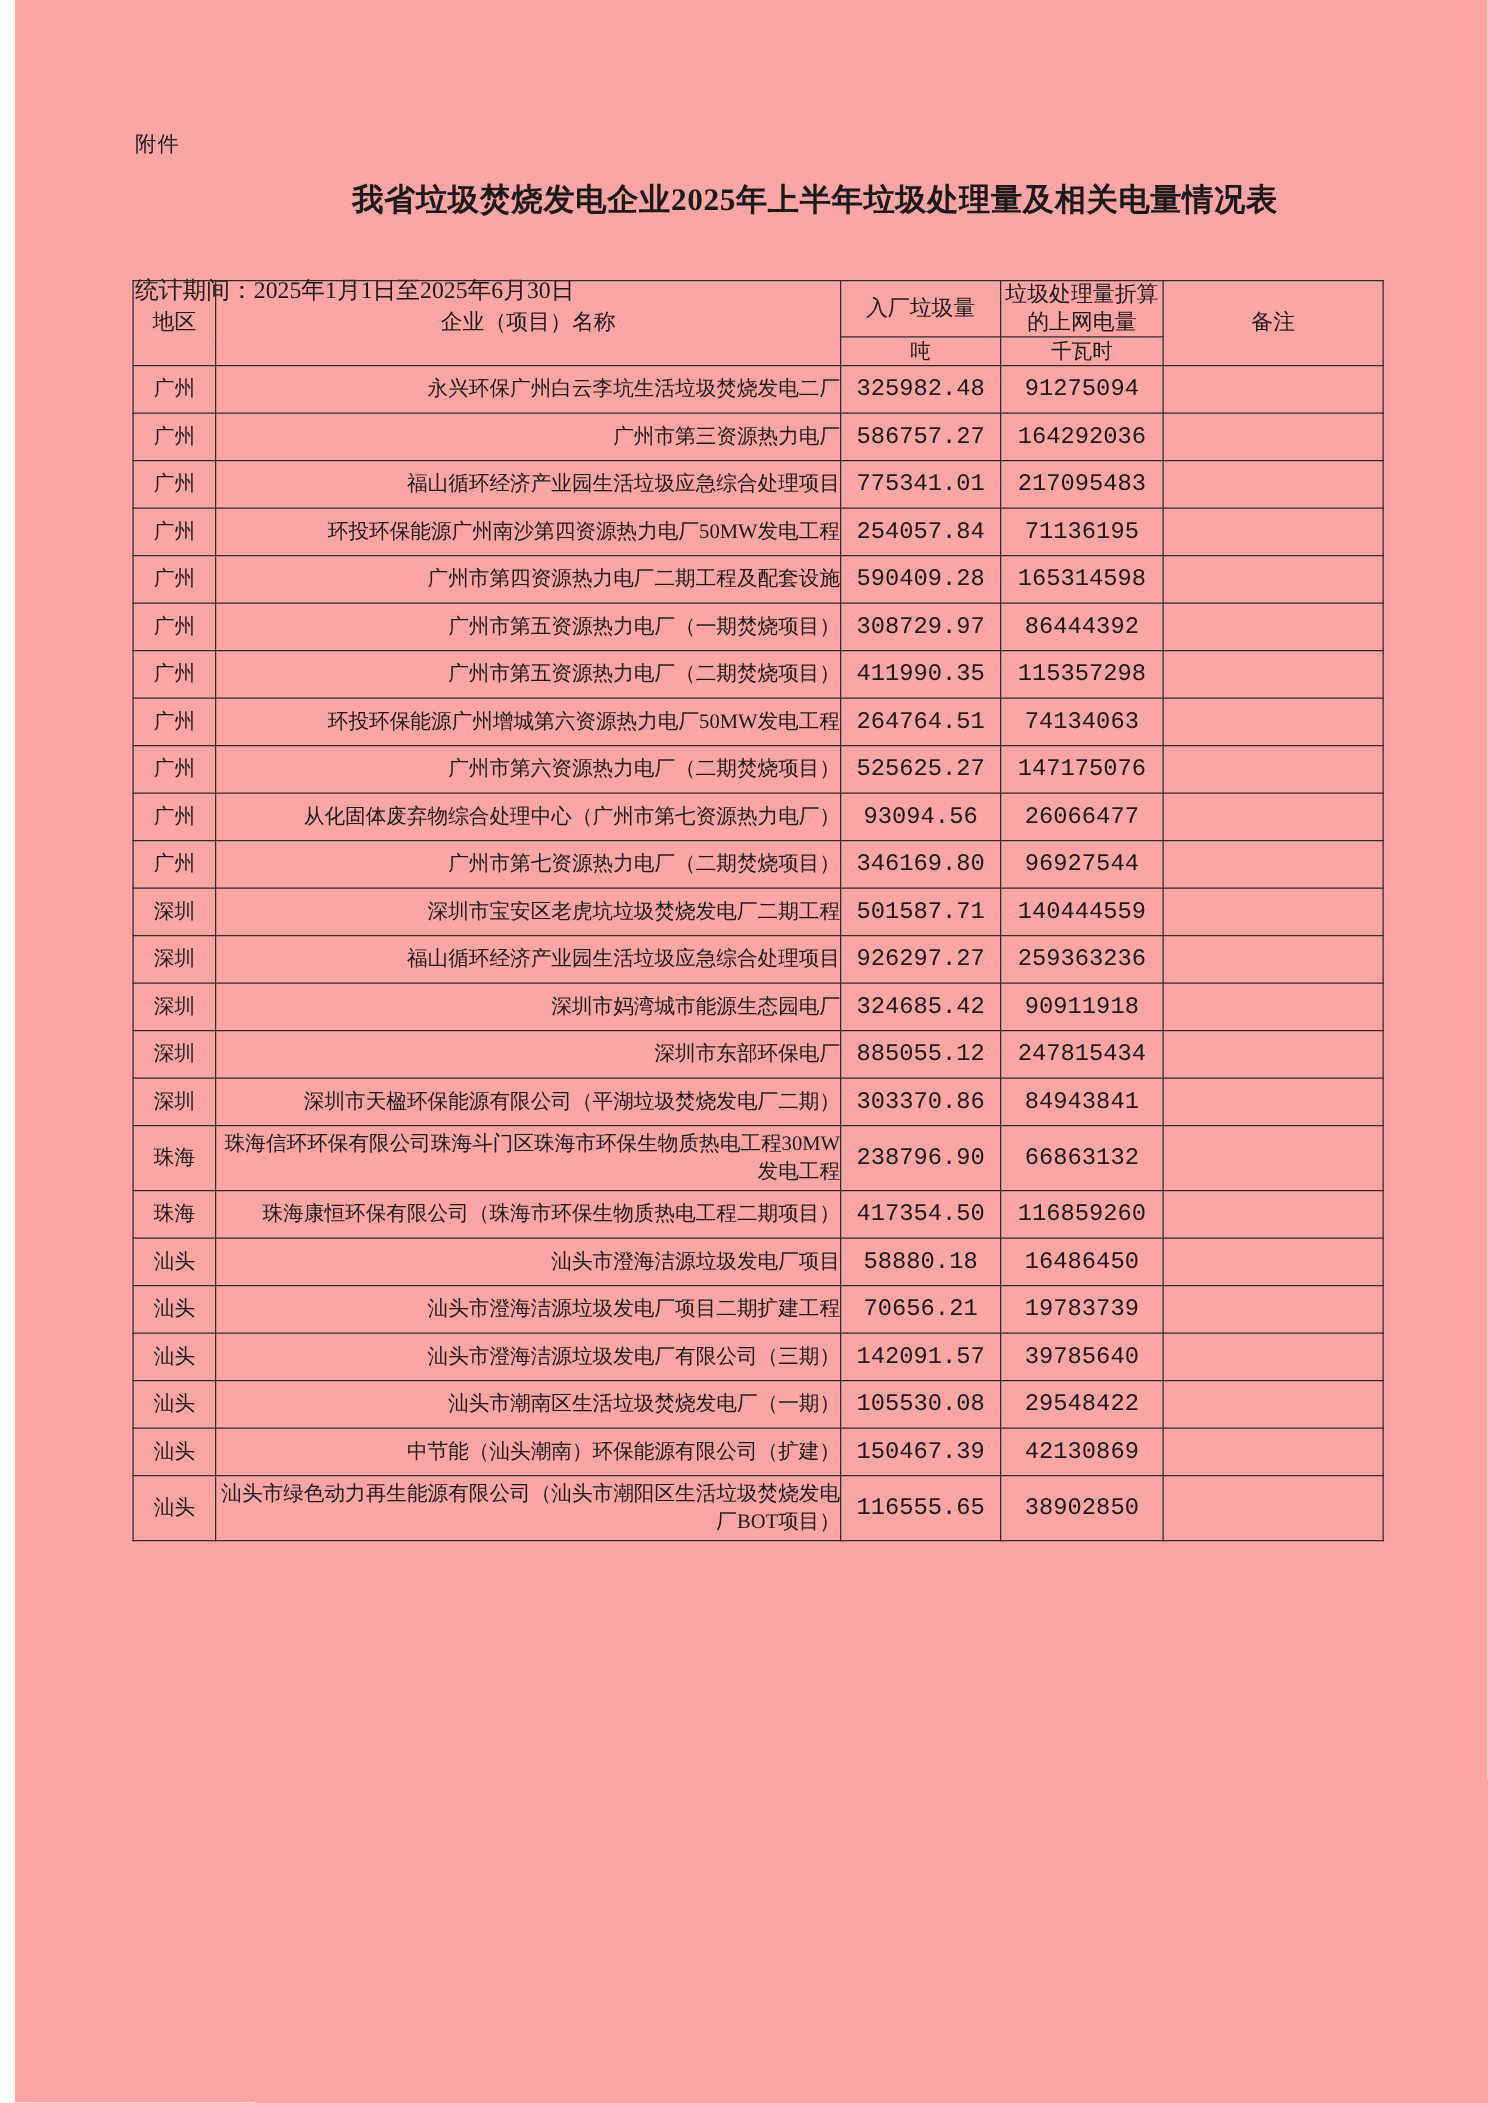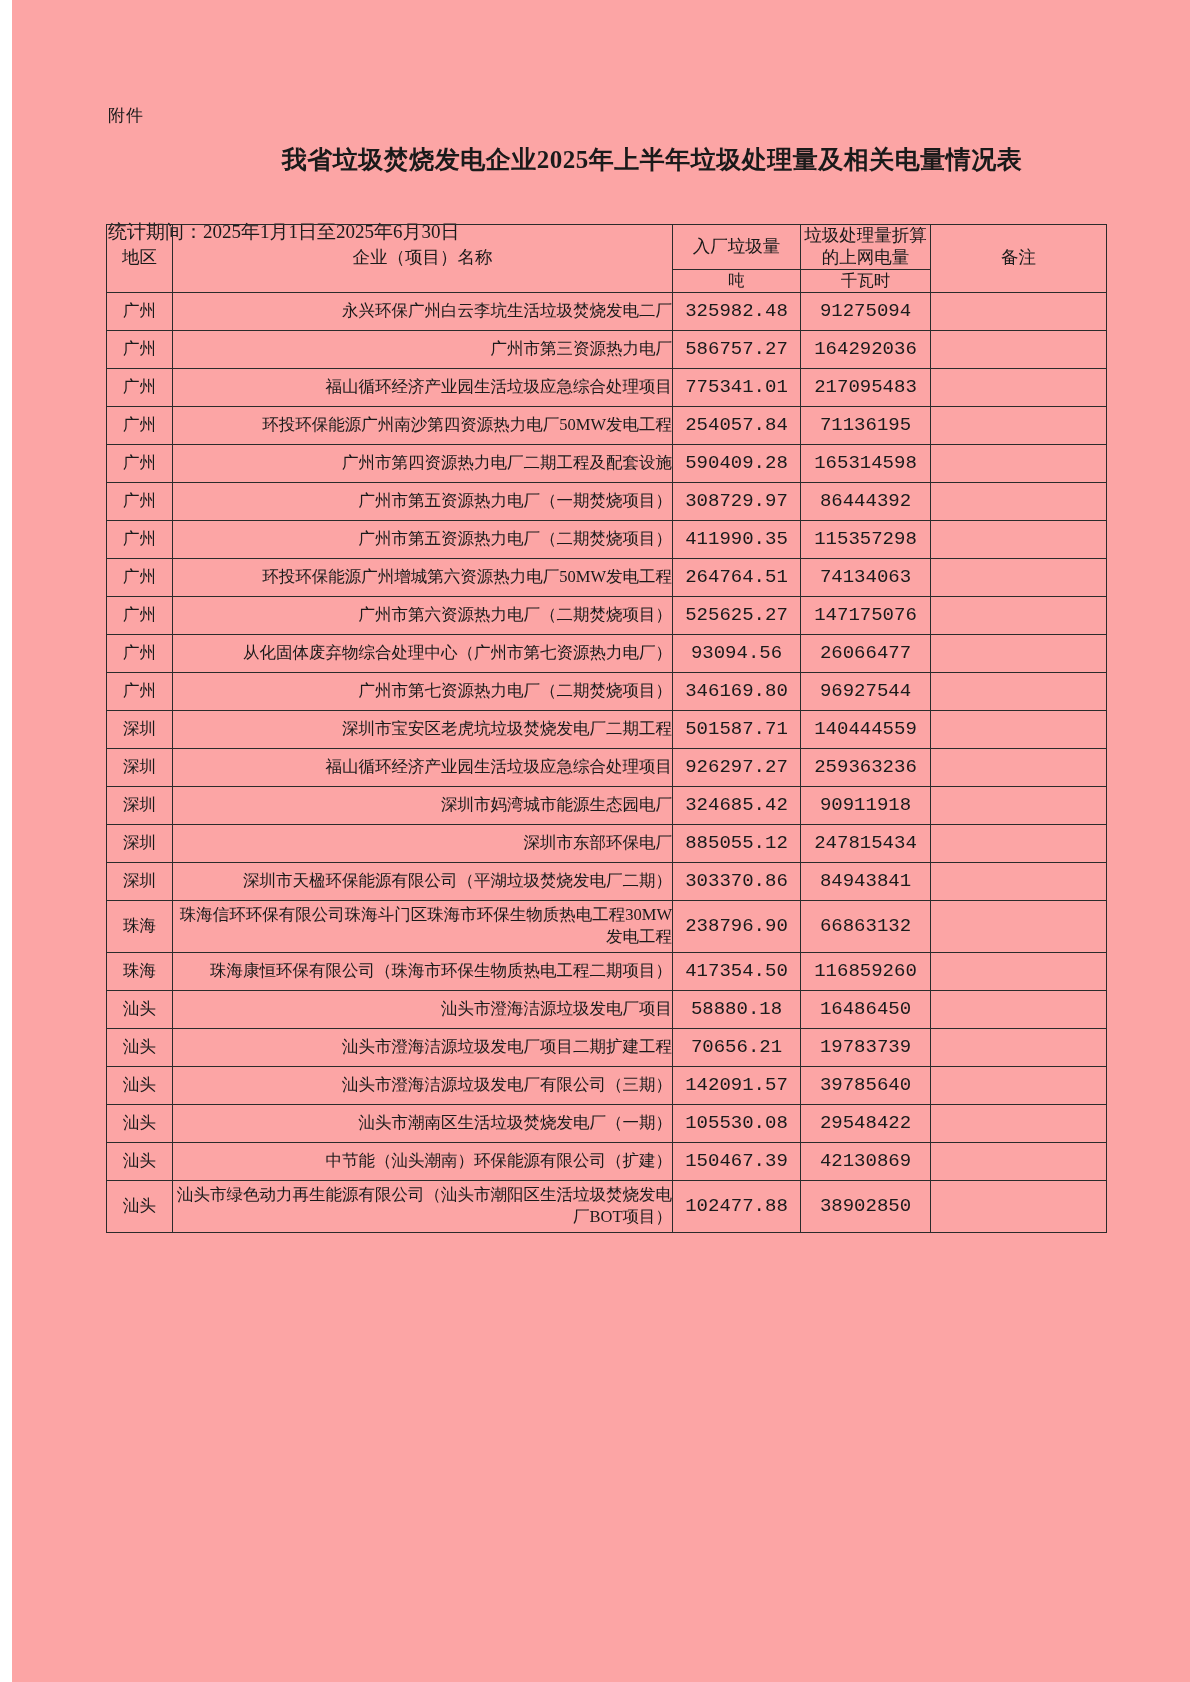--- a/index.html
+++ b/index.html
@@ -305,21 +305,21 @@
           <tr class="data-row">
             <td class="region">汕头</td>
             <td class="name">中节能（汕头潮南）环保能源有限公司（扩建）</td>
             <td class="num">150467.39</td>
             <td class="num">42130869</td>
             <td class="note"></td>
           </tr>
           <tr class="data-row tall">
             <td class="region">汕头</td>
             <td class="name">汕头市绿色动力再生能源有限公司（汕头市潮阳区生活垃圾焚烧发电厂BOT项目）</td>
-            <td class="num">102477.88</td>
+            <td class="num">116555.65</td>
             <td class="num">38902850</td>
             <td class="note"></td>
           </tr>
         </tbody>
     </table>
   </div>
 
 </div>
 
 </body></html>

